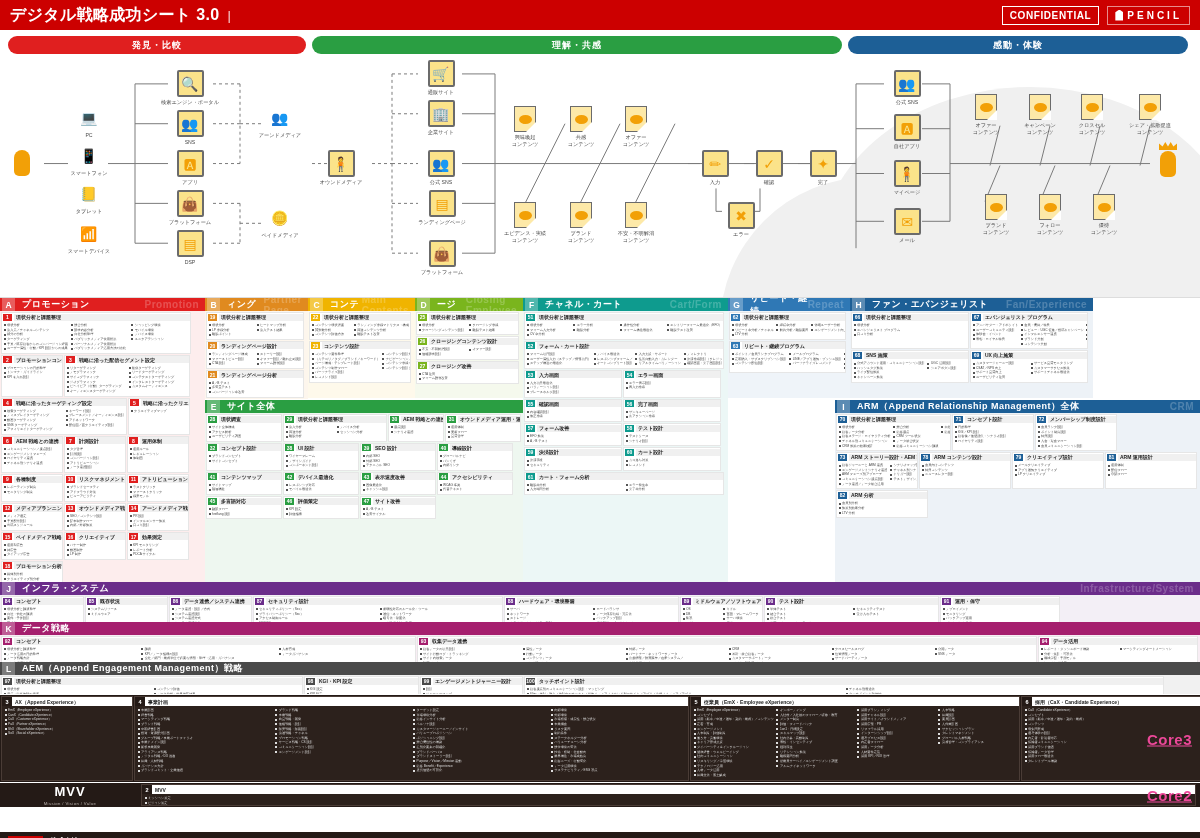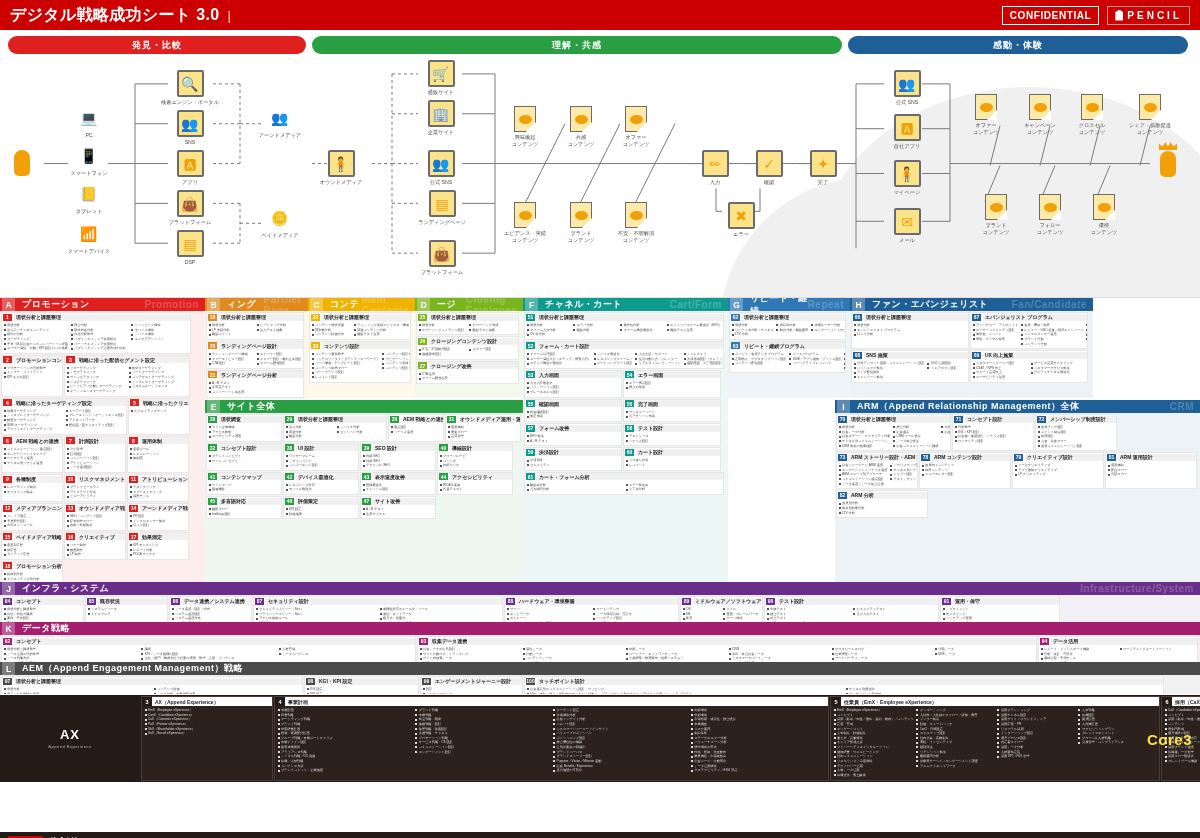--- a/index.html
+++ b/index.html
@@ -104,21 +104,21 @@
   .corebody{flex:1;display:flex;gap:1px;padding:1px;}
   .corecard{background:#2c211c;border:.5px solid #4a3c36;flex:1;overflow:hidden;}
   .corehdr{display:flex;align-items:center;height:9px;background:#fff;}
   .corehdr .cnum{background:#241a16;color:#fff;width:10px;height:9px;font-size:5.5px;font-weight:bold;
     display:flex;align-items:center;justify-content:center;}
   .corehdr .ctitle{font-size:5px;font-weight:bold;color:#222;padding-left:3px;white-space:nowrap;overflow:hidden;}
   .corebullets{display:flex;gap:2px;padding:2px 2px;}
   .corebullets .bcol .bl{color:#ddd;}
   .corebullets .bcol .bl:before{background:#ddd;}
   .coretag{position:absolute;right:8px;top:50%;transform:translateY(-50%);
-    font-size:15px;color:#fde047;font-weight:bold;letter-spacing:.5px;}
+    font-size:15px;color:#ec4899;font-weight:bold;letter-spacing:.5px;text-decoration:underline;}
 </style>
 </head>
 <body>
 
 <div class="poster">
 
   <div class="topbar">
     <span class="title">デジタル戦略成功シート 3.0</span>
     <span class="sep">|</span>
     <span class="right">
@@ -1286,21 +1286,21 @@
                 <div class="bl">サポート・FAQ 設計</div>
               </div>
             </div>
           </div>
         </div>
       </div>
       <div style="position: absolute; left: 850px; top: 0px; width: 243px; overflow: hidden;">
         <div class="sechdr" style="background: rgb(29, 95, 150);">
           <span class="letter">H</span>
           <span class="name">ファン・エバンジェリスト</span>
-          <span class="en">Fan/Candidate</span>
+          <span class="en">Fan/Experience</span>
         </div>
         <div class="cards" style="background: rgba(29, 95, 150, 0.08); min-height: 87px;">
           <div class="card" style="width: 118px;">
             <div class="cardhdr">
               <span class="num" style="background: rgb(29, 95, 150);">66</span>
               <span class="cname">現状分析と課題整理</span>
             </div>
             <div class="bullets">
               <div class="bcol">
                 <div class="bl">現状分析</div>
@@ -1810,24 +1810,20 @@
                 <div class="bl">チャネル別最適化</div>
                 <div class="bl">タッチポイント評価軸</div>
                 <div class="bl">離脱ポイント特定</div>
               </div>
             </div>
           </div>
         </div>
       </div>
       <div style="position: absolute; left: 0px; top: 396px; width: 1200px;">
         <div class="corerow" style="height: 88px;">
-          <div class="corelabel">
-            <div class="cl1">AX</div>
-            <div class="cl2">Append Experience</div>
-          </div>
           <div class="corebody">
             <div class="corecard" style="flex: 0 0 132px;">
               <div class="corehdr">
                 <span class="cnum">3</span>
                 <span class="ctitle">AX（Append Experience）</span>
               </div>
               <div class="corebullets">
                 <div class="bcol">
                   <div class="bl">EmX（Employee eXperience）</div>
                   <div class="bl">CanX（Candidate eXperience）</div>
@@ -1987,20 +1983,42 @@
                   <div class="bl">採用ブランド価値</div>
                   <div class="bl">候補者データ管理</div>
                   <div class="bl">採用フロー最適化</div>
                   <div class="bl">タレントプール構築</div>
                 </div>
               </div>
             </div>
           </div>
           <div class="coretag">Core3</div>
         </div>
+        <div class="corerow" style="height: 25px;">
+          <div class="corelabel">
+            <div class="cl1">MVV</div>
+            <div class="cl2">Mission / Vision / Value</div>
+          </div>
+          <div class="corebody">
+            <div class="corecard" style="flex: 0 0 1055px;">
+              <div class="corehdr">
+                <span class="cnum">2</span>
+                <span class="ctitle">MVV</span>
+              </div>
+              <div class="corebullets">
+                <div class="bcol">
+                  <div class="bl">ミッション策定</div>
+                  <div class="bl">ビジョン策定</div>
+                  <div class="bl">バリュー策定</div>
+                </div>
+              </div>
+            </div>
+          </div>
+          <div class="coretag">Core2</div>
+        </div>
       </div>
     </div>
 
   <div class="footer">
     <span class="fbrand">PENCIL</span>
     <span class="fname">株式会社ペンシル</span>
 
   </div>
 </div>
 

